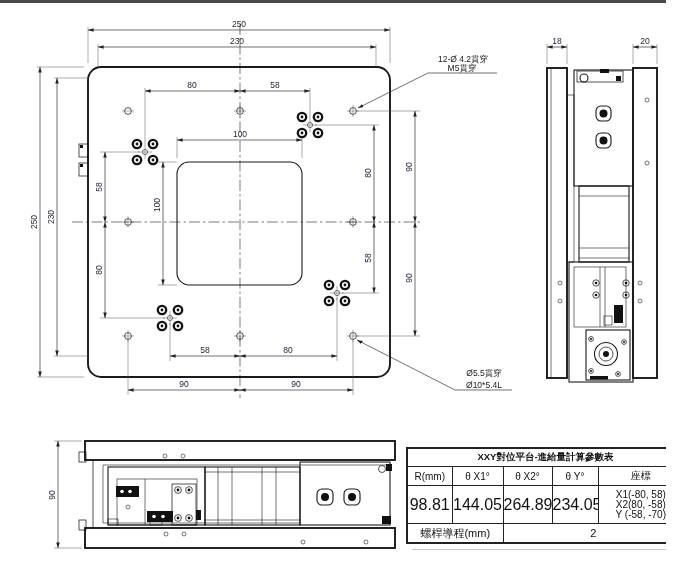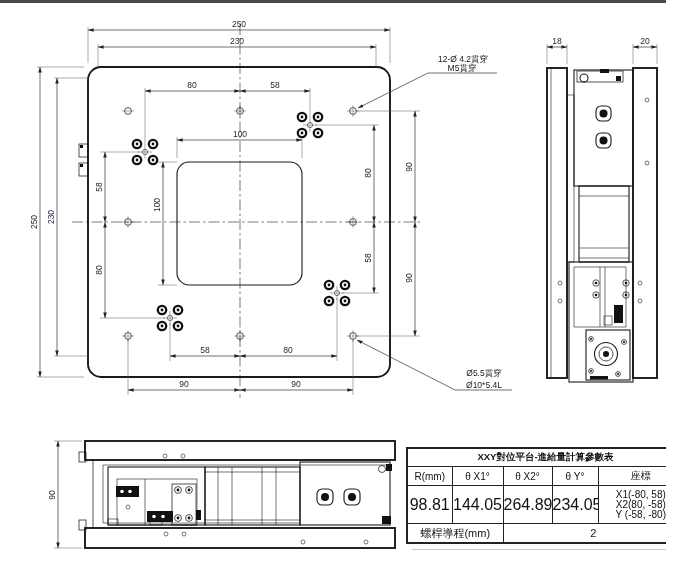--- a/index.html
+++ b/index.html
@@ -404,21 +404,21 @@
       <td class="hdr">座標</td>
     </tr>
     <tr>
       <td class="val">98.81</td>
       <td class="val">144.05</td>
       <td class="val">264.89</td>
       <td class="val">234.05</td>
       <td class="val coords">
         <div>X1(-80, 58)</div>
         <div>X2(80, -58)</div>
-        <div>Y (-58, -80)</div>
+        <div>Y (-58, -70)</div>
       </td>
     </tr>
     <tr>
       <td class="ftr" colspan="2">螺桿導程(mm)</td>
       <td class="ftr" colspan="3">2</td>
     </tr>
   </tbody>
     </table>
 
   <div id="tablerule"></div>

